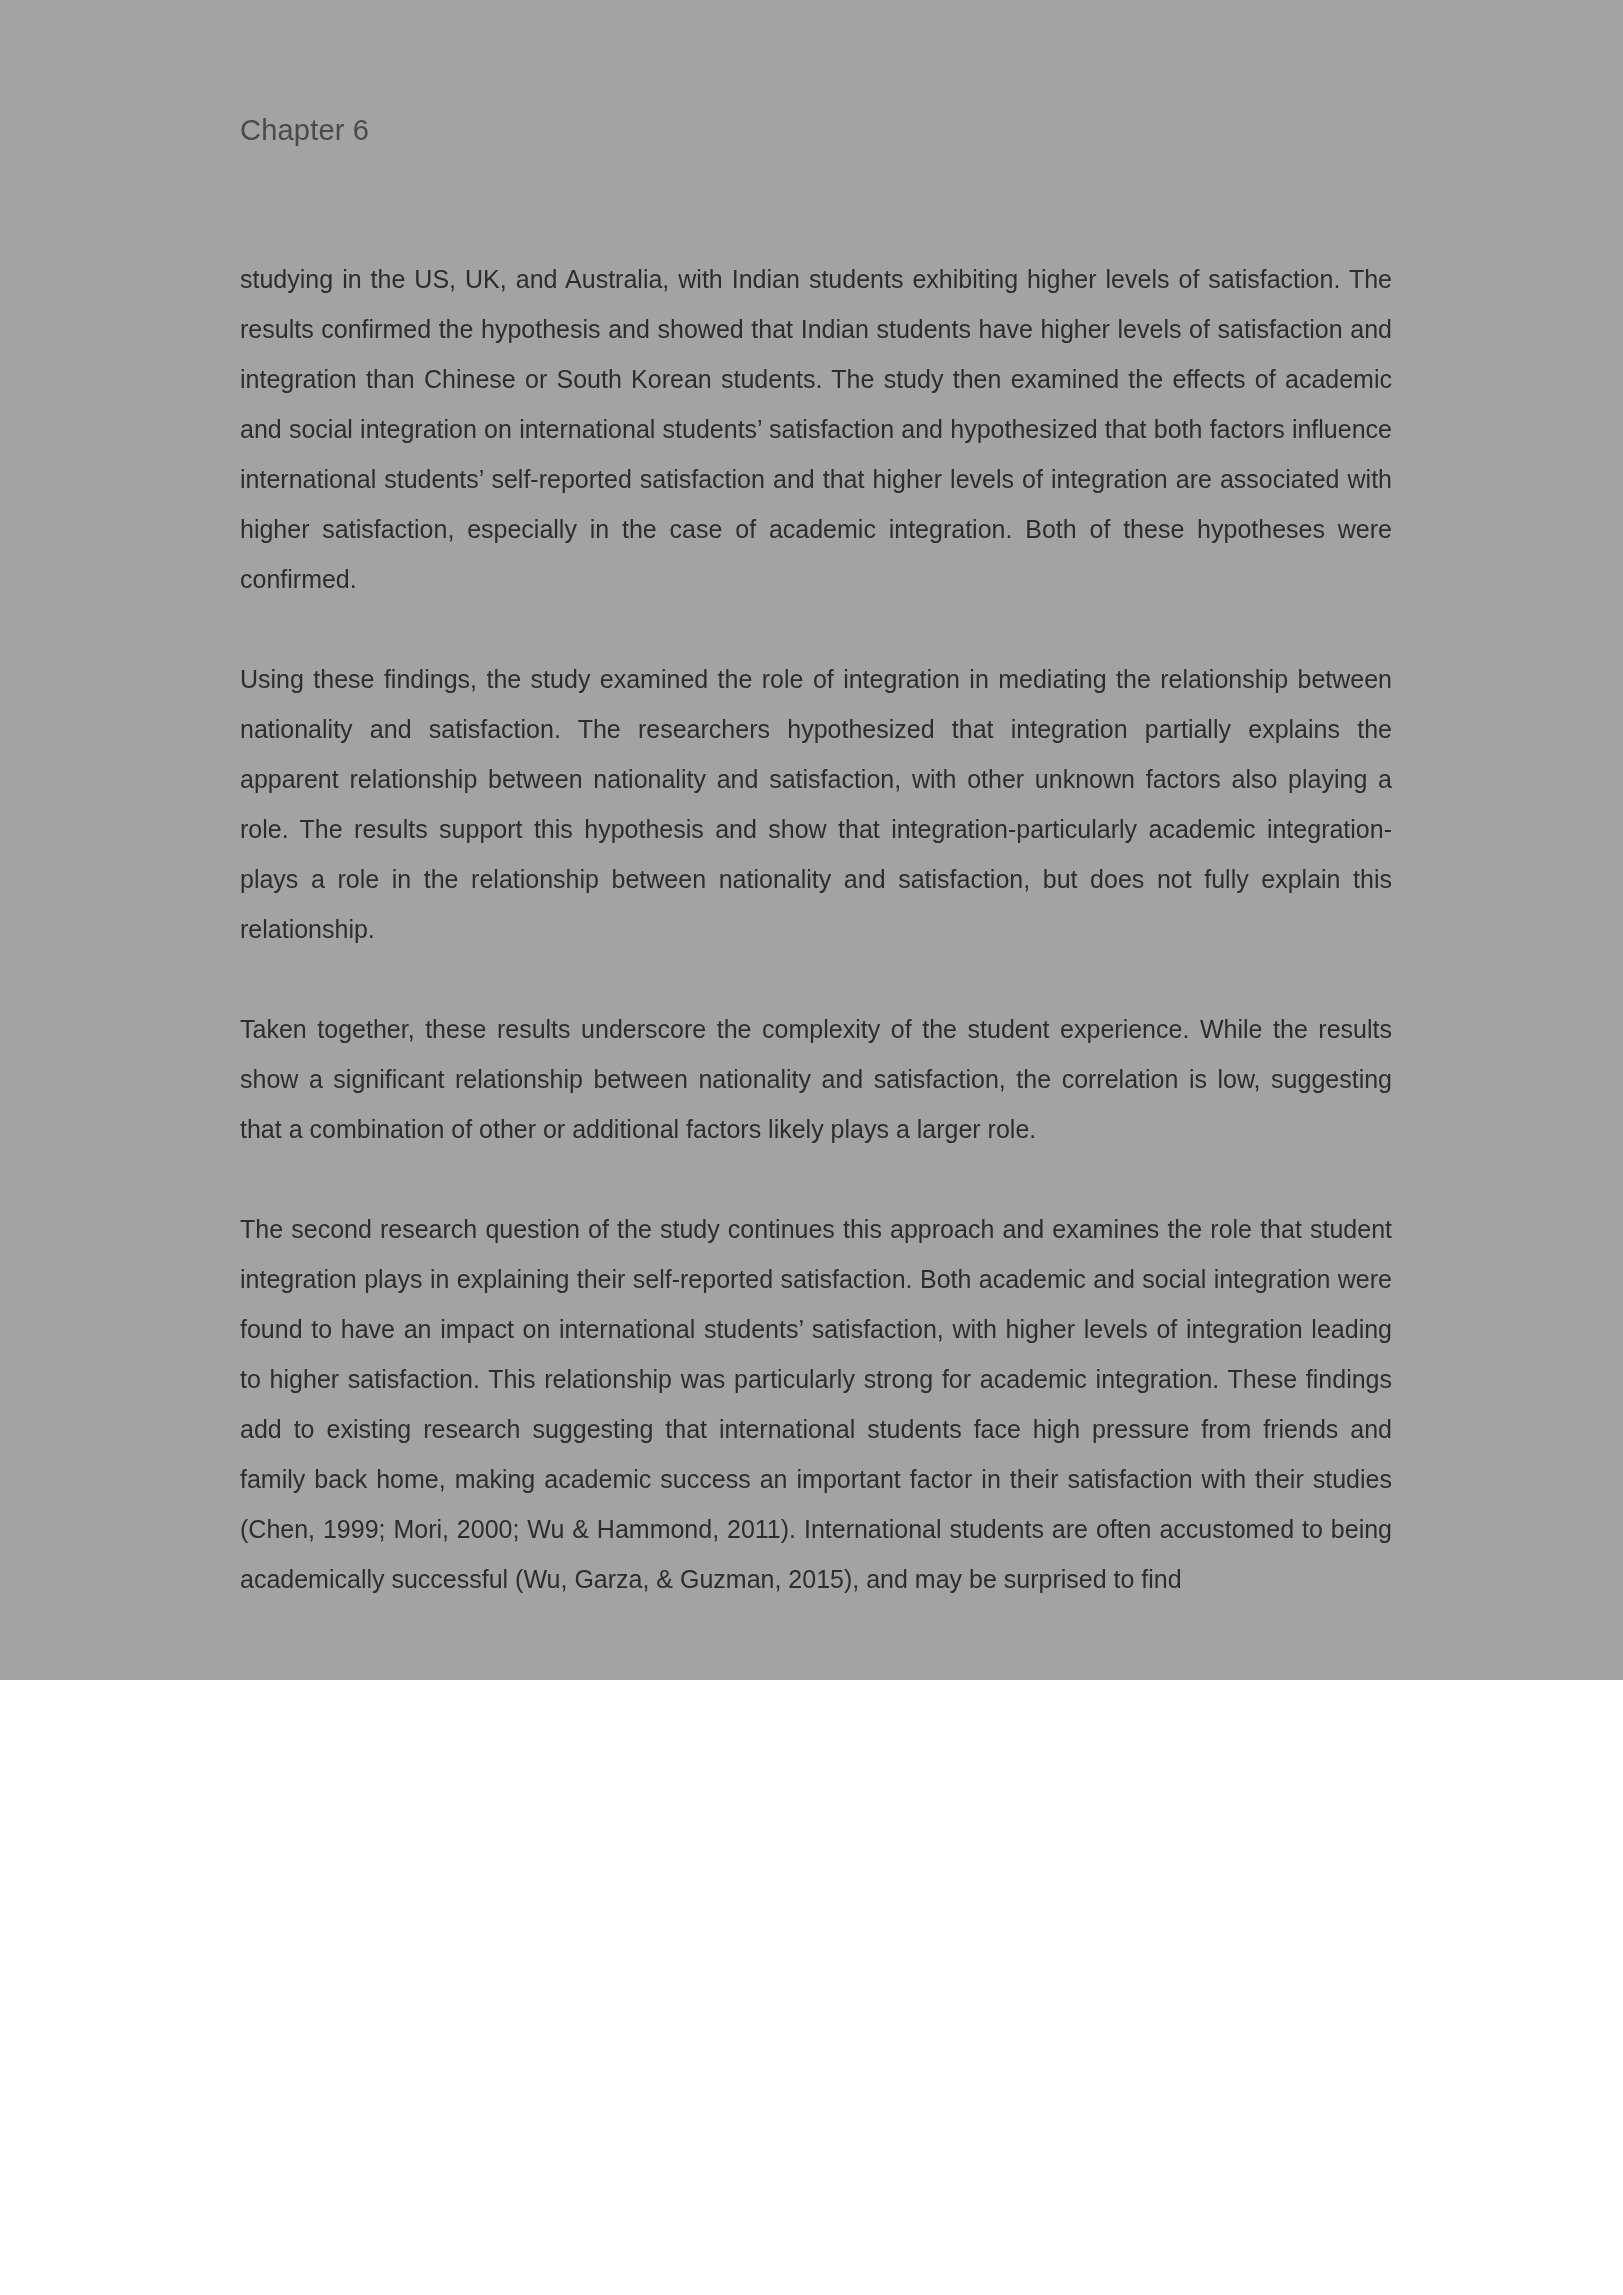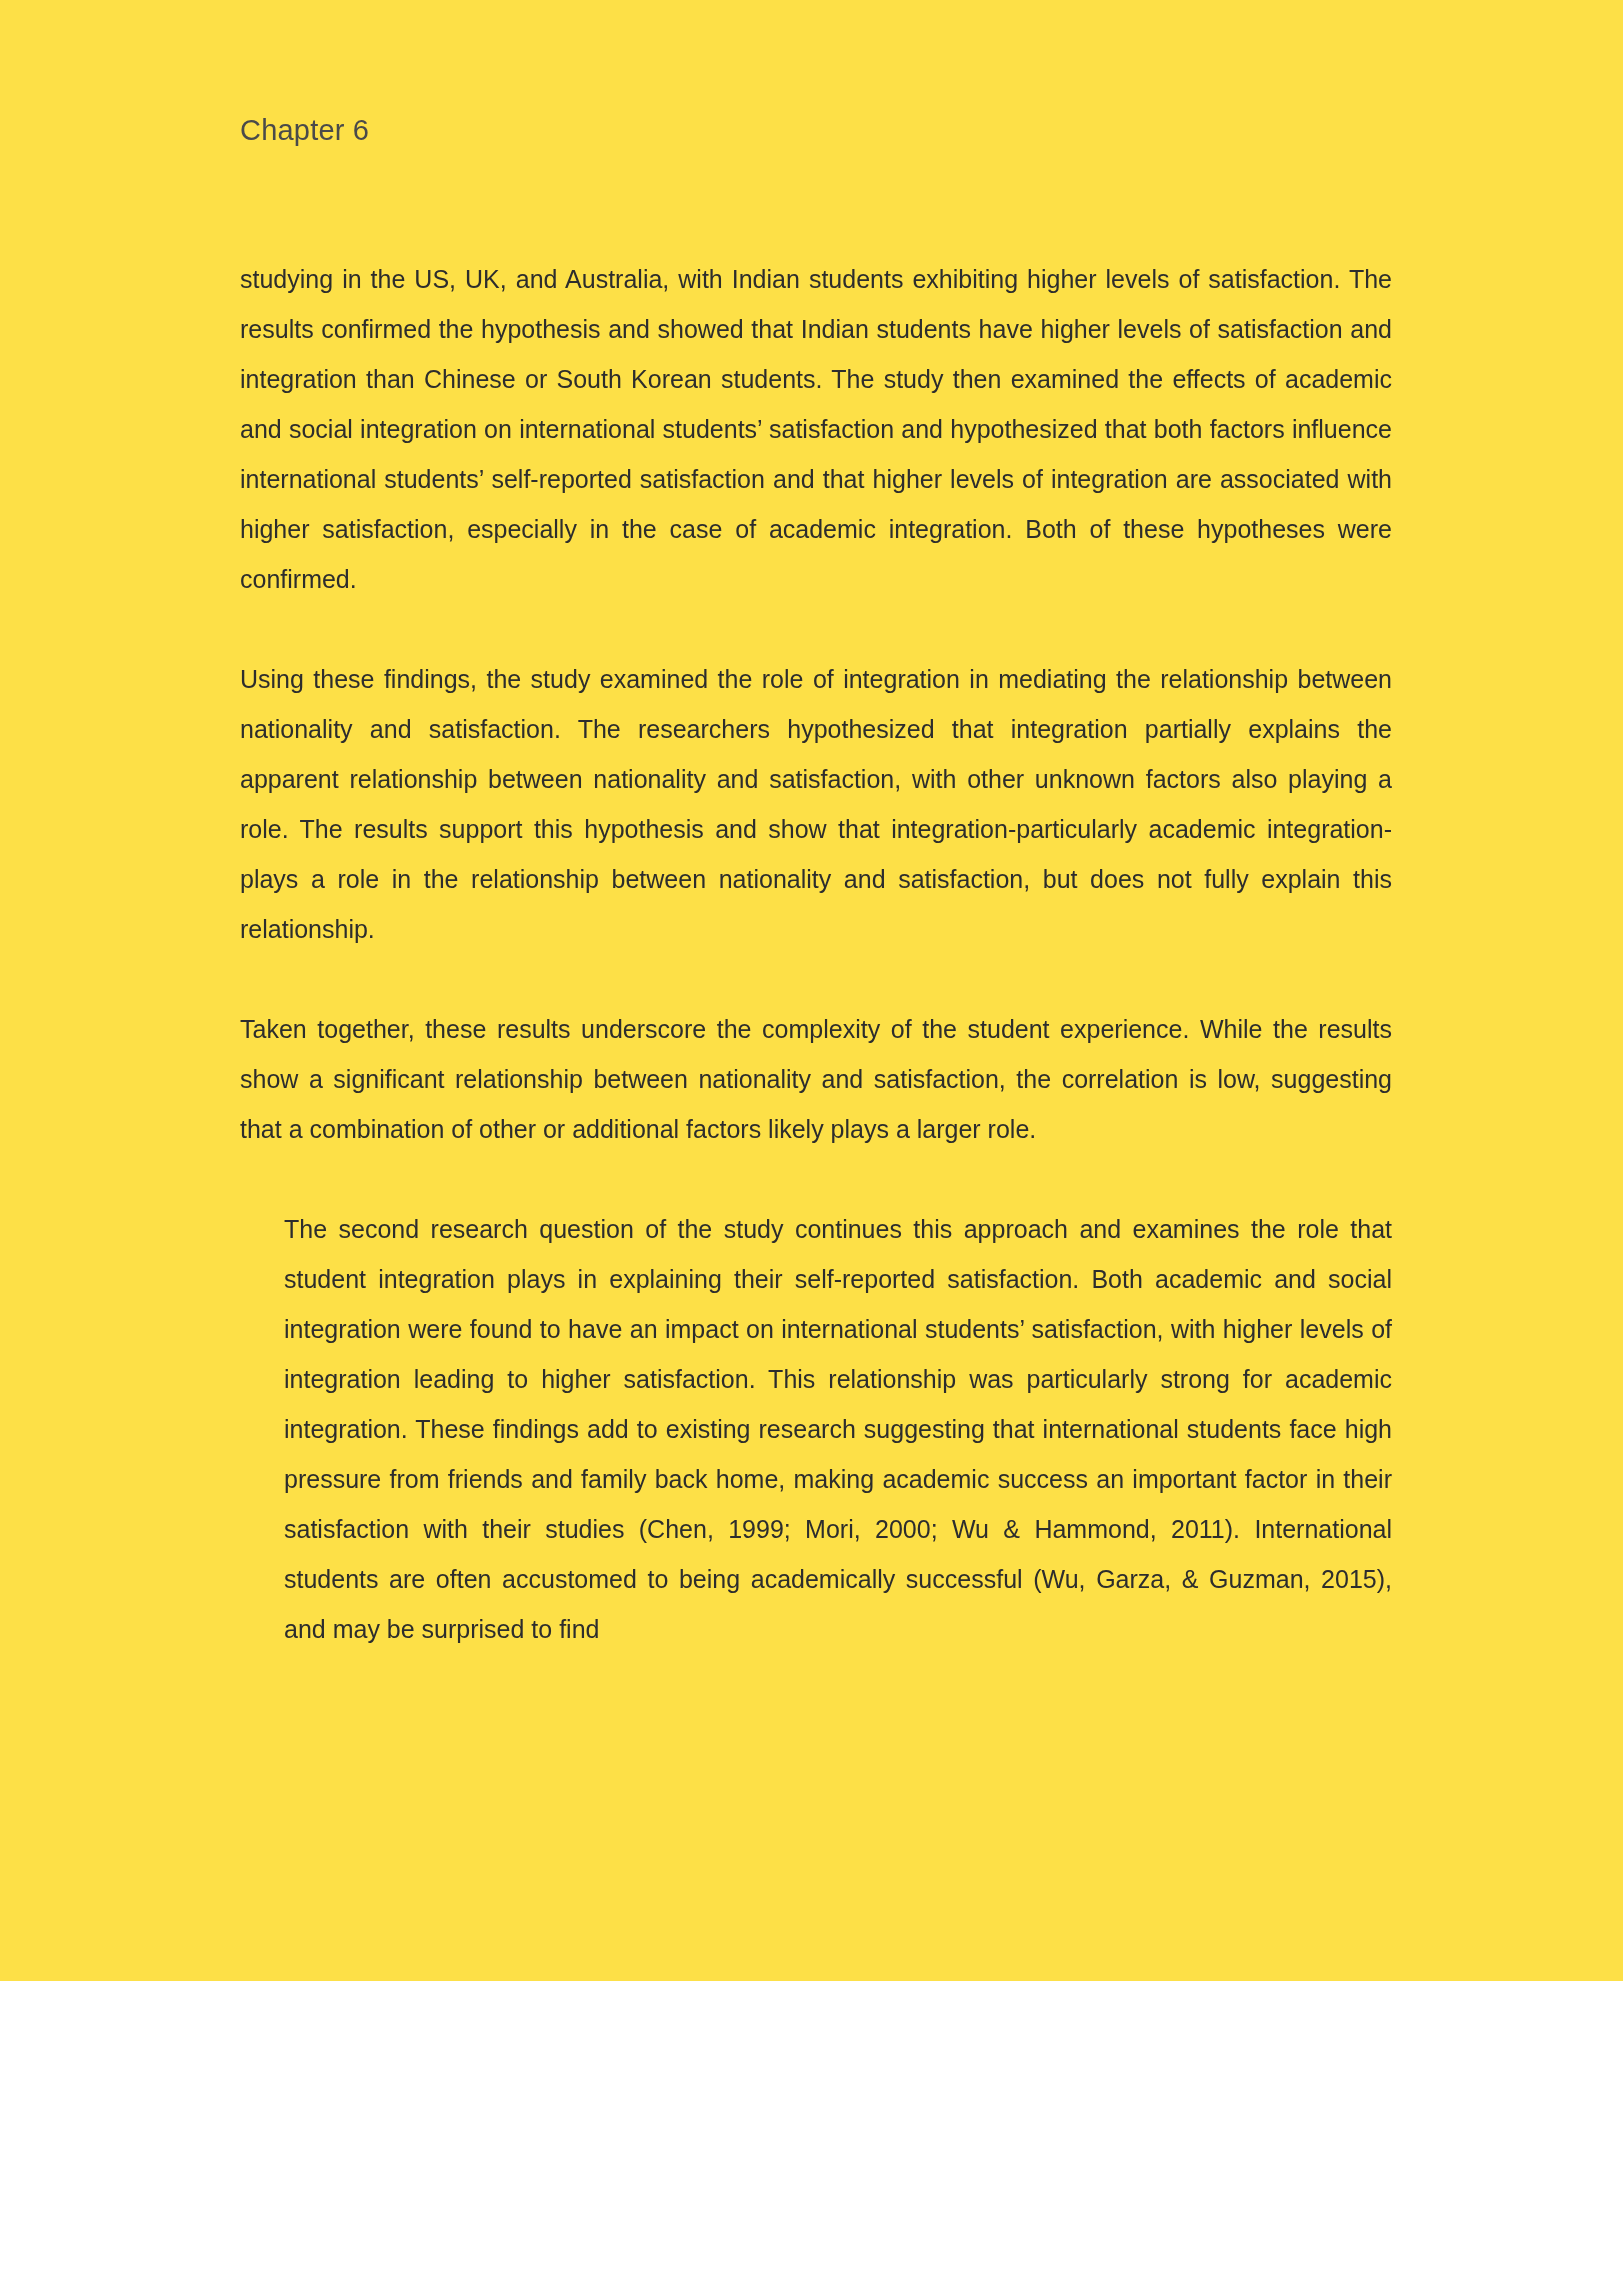--- a/index.html
+++ b/index.html
@@ -12,22 +12,22 @@
     width: 1624px;
     height: 2295px;
     position: relative;
     color: #2d2d2d;
   }
   .page {
     position: absolute;
     top: 0;
     left: 0;
     width: 1624px;
-    height: 1981px;
-    background: #fde047;
+    height: 1680px;
+    background: #a3a3a3;
     overflow: hidden;
   }
   .chapter-header {
     position: absolute;
     top: 113px;
     left: 240px;
     font-size: 29px;
     line-height: 1.2;
     color: #4a4a4a;
     letter-spacing: 0.2px;
@@ -41,21 +41,20 @@
     line-height: 50px;
     color: #2d2d2d;
   }
   .content p {
     margin: 0 0 50px 0;
     text-align: justify;
     text-justify: inter-word;
   }
   .content p:last-child {
     margin-bottom: 0;
-    margin-left: 44px;
   }
   .page-number {
     position: absolute;
     left: 92px;
     top: 2217px;
     font-size: 34px;
     color: #4a4a4a;
   }
 </style>
 </head>

